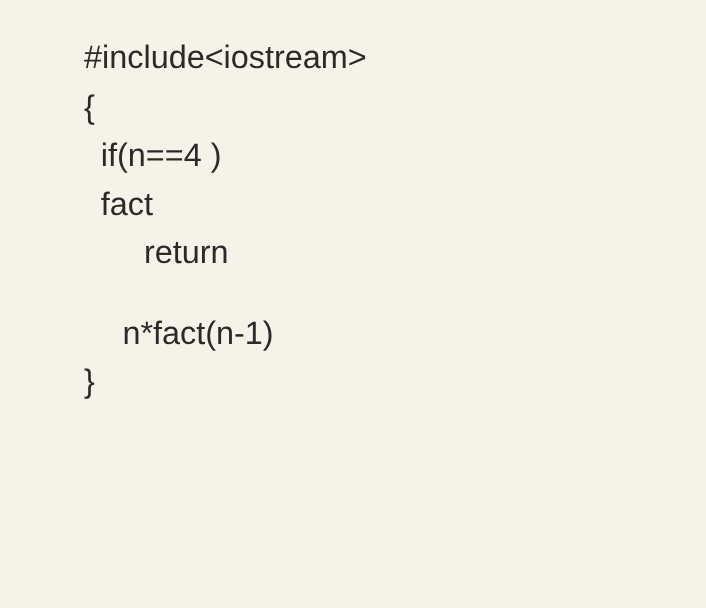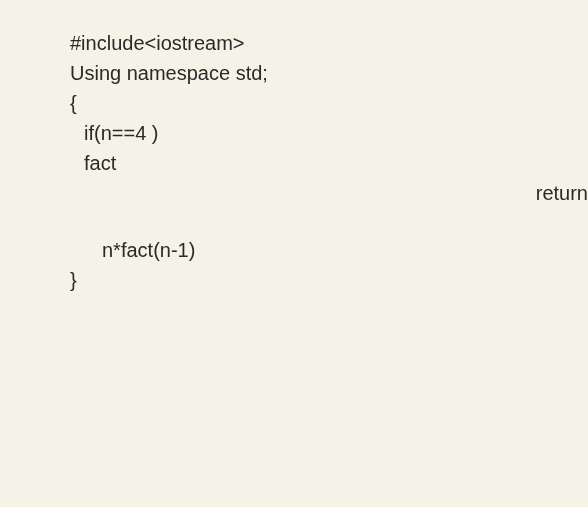--- a/index.html
+++ b/index.html
@@ -6,44 +6,42 @@
       margin: 0;
       padding: 0;
       width: 588px;
       height: 507px;
       background-color: #f5f3e7;
       font-family: "Segoe UI", "Microsoft YaHei", Arial, sans-serif;
       overflow: hidden;
     }
     .code-container {
       padding: 28px 0 0 70px;
-      font-size: 20px;
+      font-size: 27px;
       line-height: 1.5;
       color: #2a2a2a;
     }
     .line {
       white-space: pre;
     }
     .indent1 {
       padding-left: 14px;
     }
     .indent2 {
       padding-left: 50px;
-      text-align: right;
     }
     .indent1b {
       padding-left: 32px;
       margin-top: 27px;
     }
   </style>
 </head>
 <body>
 
 <div class="code-container">
   <div class="line">#include&lt;iostream&gt;</div>
-  <div class="line">Using namespace std;</div>
   <div class="line">{</div>
   <div class="line indent1">if(n==4 )</div>
   <div class="line indent1">fact</div>
   <div class="line indent2">return</div>
   <div class="line indent1b">n*fact(n-1)</div>
   <div class="line">}</div>
 </div>
 
 </body></html>

